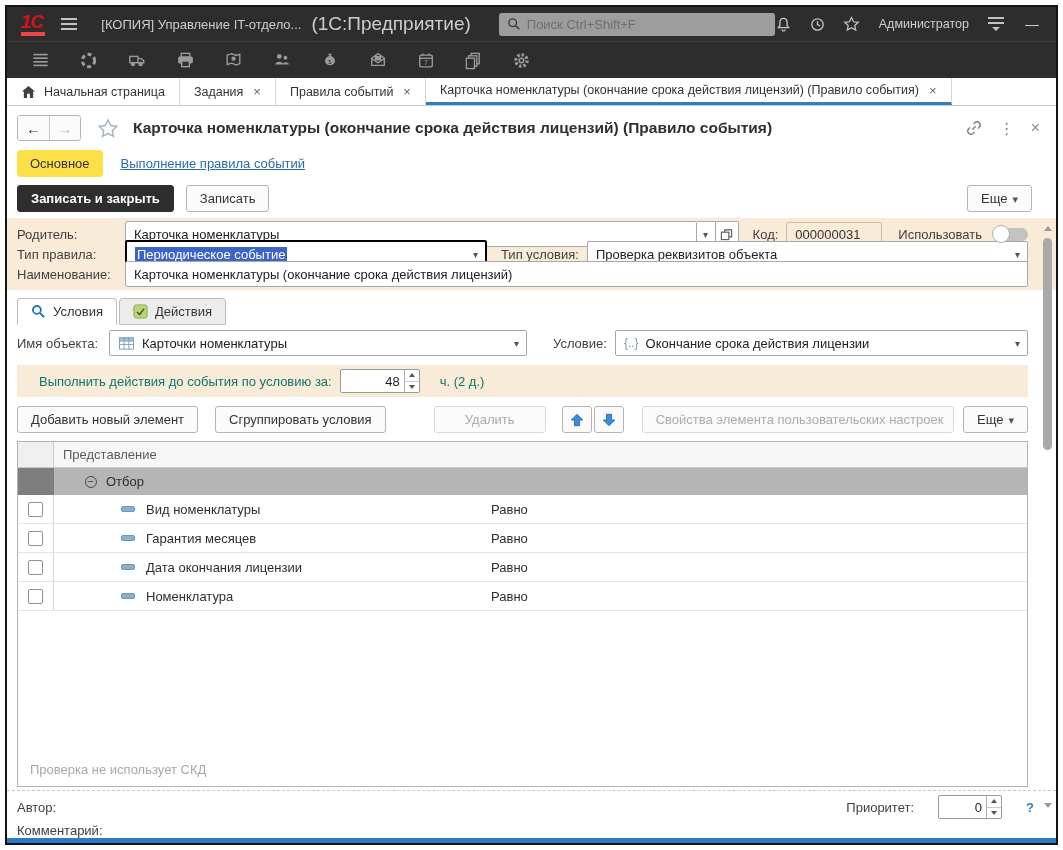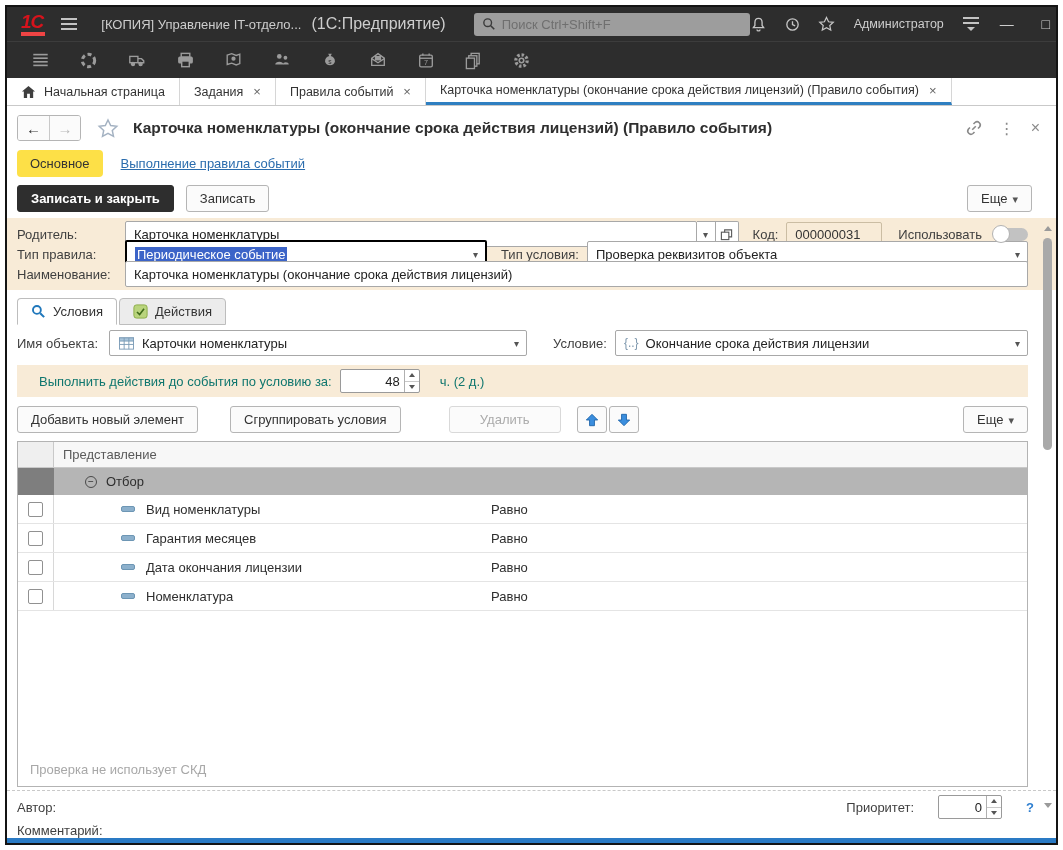--- a/index.html
+++ b/index.html
@@ -5,21 +5,21 @@
   * { box-sizing: border-box; margin: 0; padding: 0; }
   body { background: #ffffff; font-family: "Liberation Sans", "DejaVu Sans", sans-serif; }
   .frame { position: relative; width: 1053px; height: 840px; margin: 5px; border: 2px solid #141414; background: #fff; overflow: hidden; display: flex; flex-direction: column; }
 
   
   .titlebar { height: 34px; background: #2d2d2d; display: flex; align-items: center; padding: 0 12px 0 14px; flex: none; }
   .logo { color: #d6131c; font-weight: bold; font-style: italic; font-size: 19px; letter-spacing: -1px; border-bottom: 4px solid #ef4444; line-height: 20px; padding: 0 2px 0 0; }
   .hamburger { margin-left: 16px; display: flex; flex-direction: column; gap: 3px; cursor: pointer; }
   .hamburger i { display: block; width: 16px; height: 2px; background: #c3c3c3; }
   .tb-title { color: #cdcdcd; font-size: 13px; margin-left: 24px; white-space: nowrap; }
-  .tb-suffix { color: #cdcdcd; font-size: 16px; margin-left: 10px; white-space: nowrap; }
+  .tb-suffix { color: #cdcdcd; font-size: 19px; margin-left: 10px; white-space: nowrap; }
   .searchbox { margin-left: 28px; width: 276px; height: 23px; background: #9d9d9d; border-radius: 3px; display: flex; align-items: center; padding: 0 8px; gap: 6px; flex: none; }
   .searchbox span { color: #6f6f6f; font-size: 13px; }
   .tb-right { margin-left: auto; display: flex; align-items: center; gap: 17px; }
   .tb-user { color: #cdcdcd; font-size: 12.5px; margin: 0 2px; }
   .svcicon { display: flex; flex-direction: column; align-items: center; gap: 3px; cursor: pointer; }
   .svcicon i { width: 16px; height: 2px; background: #c3c3c3; display: block; }
   .svcicon b { width: 0; height: 0; border-left: 4px solid transparent; border-right: 4px solid transparent; border-top: 4px solid #c3c3c3; }
   .winctl { color: #cdcdcd; font-size: 14px; width: 22px; text-align: center; cursor: pointer; line-height: 20px; }
 
   
@@ -417,32 +417,33 @@
         <span class="spin">
             <i class="up"></i>
             <i class="dn"></i>
           </span>
       </div>
       <span class="flabel">ч. (2 д.)</span>
     </div>
 
     <div class="btnrow">
       <button class="btn">Добавить новый элемент</button>
-      <button class="btn" style="margin-left:32px">Сгруппировать условия</button>
+      <button class="btn" style="margin-left:17px">Сгруппировать условия</button>
       <button class="btn dis" style="margin-left:48px;width:112px">Удалить</button>
       <span class="arrbtn" style="margin-left:16px">
         <svg width="14" height="14" viewBox="0 0 16 16">
             <path d="M8 1.5 L14.5 8 H10.8 V14.5 H5.2 V8 H1.5 Z" fill="#3b8ede" stroke="#1d64a8"></path>
           </svg>
       </span>
       <span class="arrbtn" style="margin-left:2px">
         <svg width="14" height="14" viewBox="0 0 16 16">
             <path d="M8 14.5 L1.5 8 H5.2 V1.5 H10.8 V8 H14.5 Z" fill="#3b8ede" stroke="#1d64a8"></path>
           </svg>
       </span>
+      <button class="btn dis" style="margin-left:18px;width:312px">Свойства элемента пользовательских настроек</button>
       <span class="spacer"></span>
       <button class="btn"><span>Еще</span><span class="crt">▾</span></button>
     </div>
 
     <div class="tablebox">
       <div class="t-head">
         <span class="t-c1"></span>
         <span class="t-head-main">Представление</span>
       </div>
       <div class="t-group">

